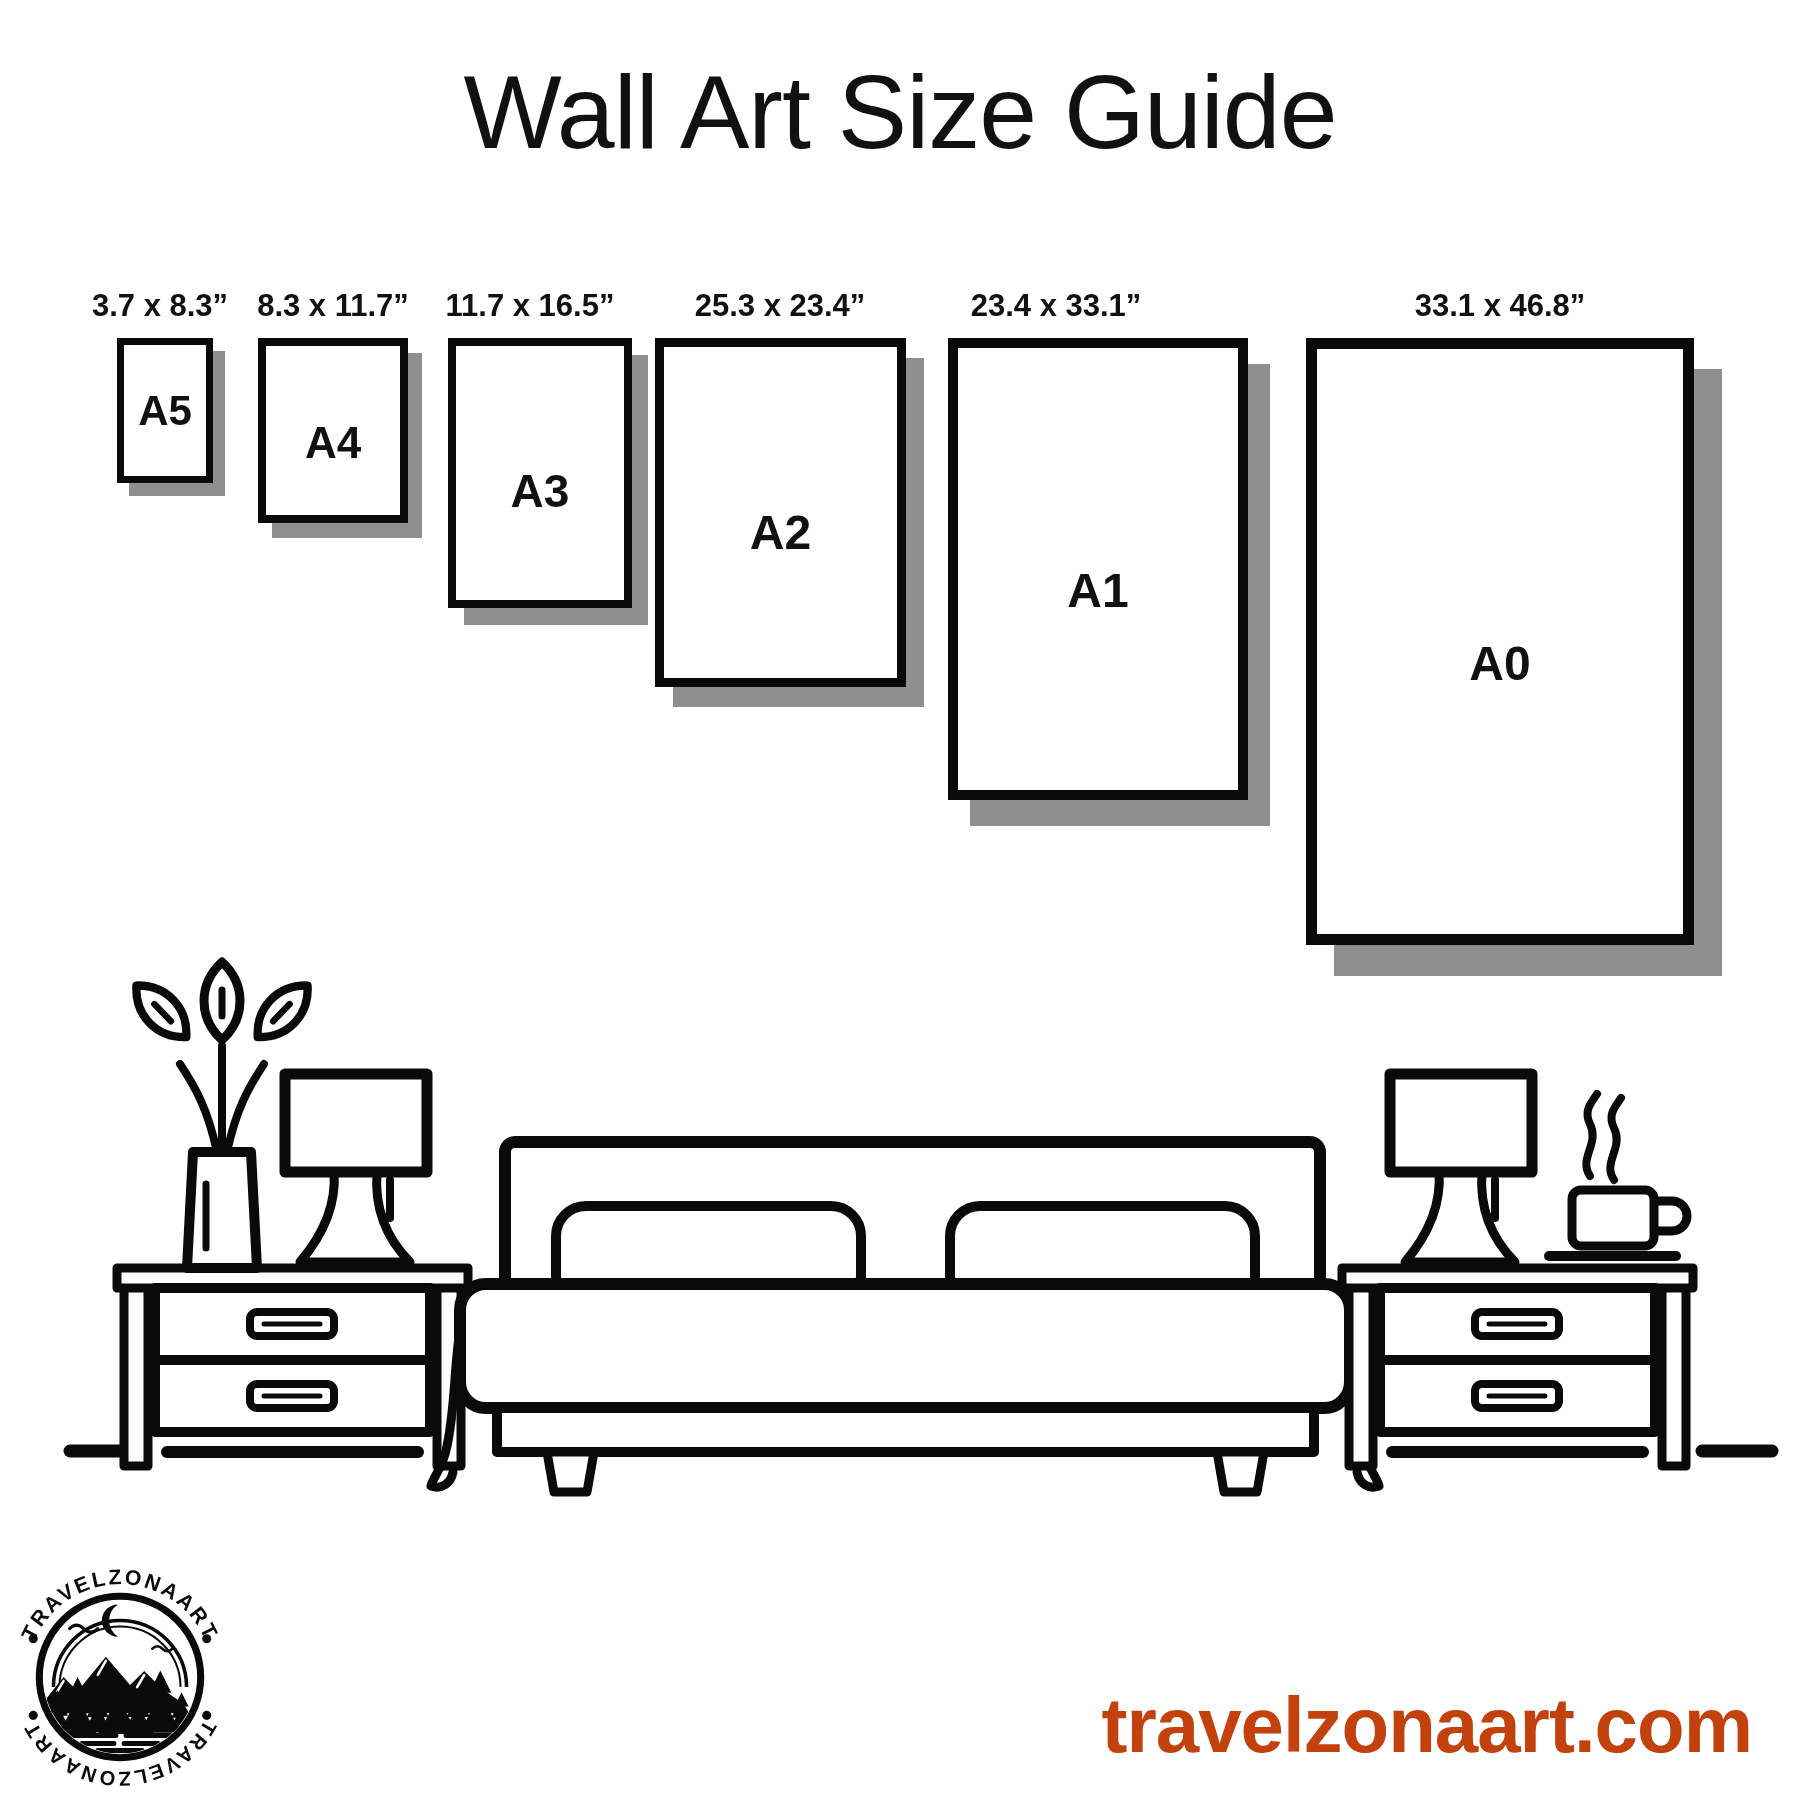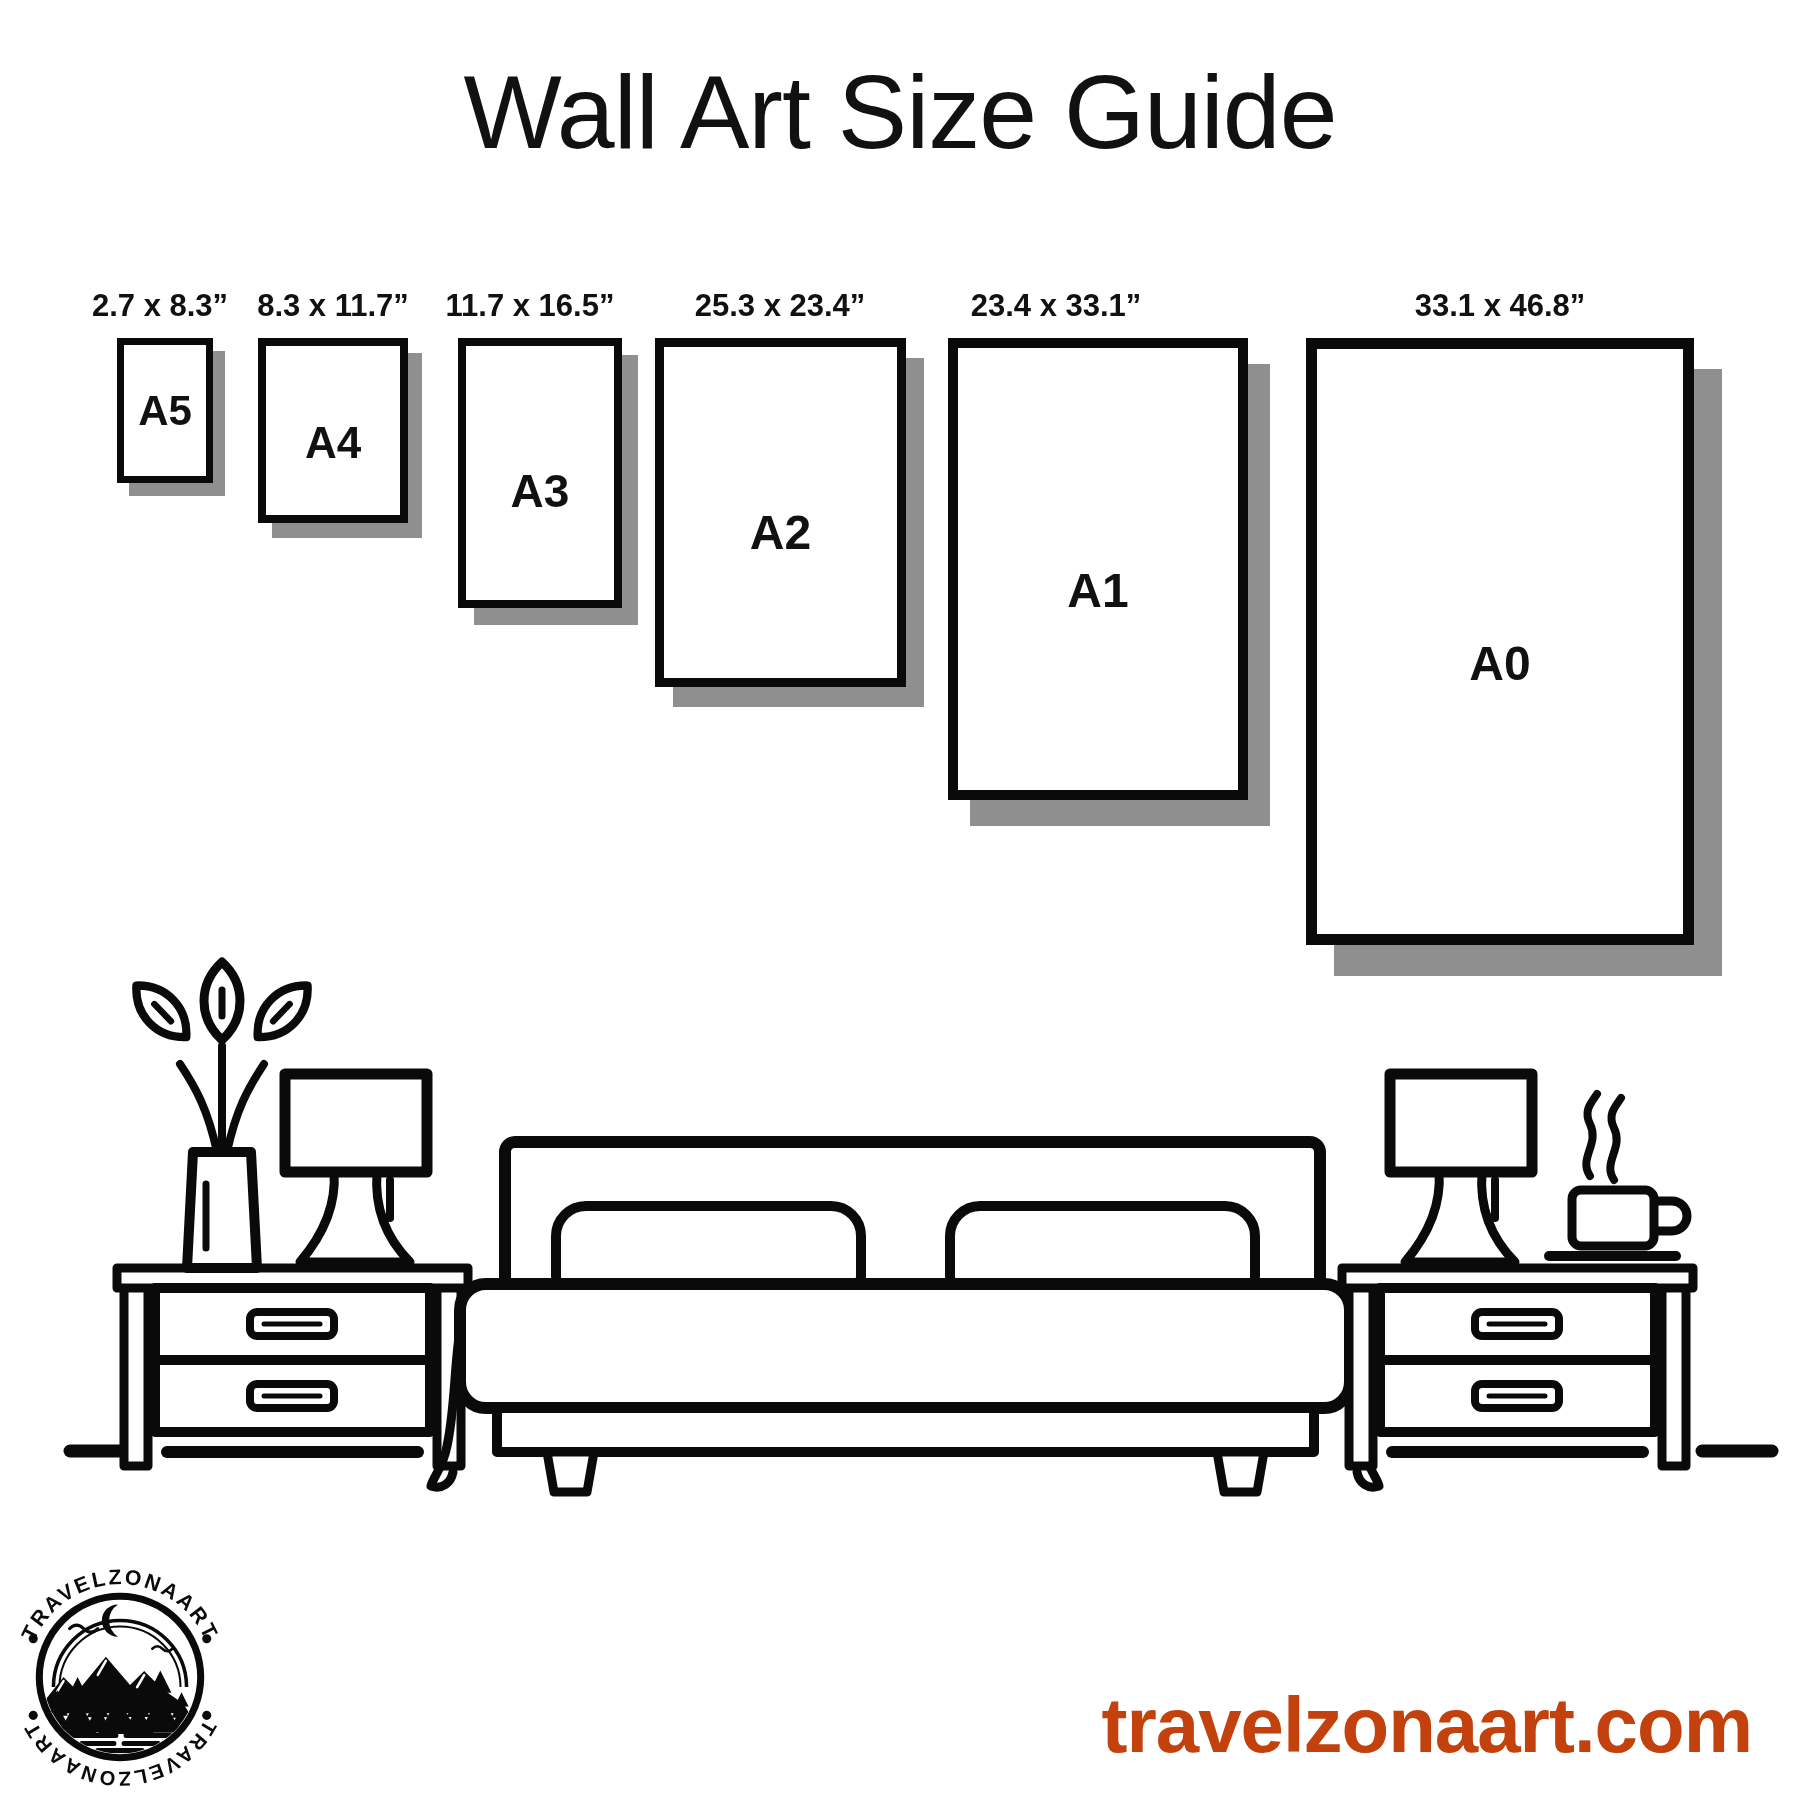--- a/index.html
+++ b/index.html
@@ -20,21 +20,21 @@
   .lbl-a5{left:160px}.lbl-a4{left:333px}.lbl-a3{left:530px}
   .lbl-a2{left:780px}.lbl-a1{left:1056px}.lbl-a0{left:1500px}
   
   .frame{
     position:absolute;top:338px;background:#fff;border:8px solid #0a0a0a;
     box-sizing:border-box;display:flex;align-items:center;justify-content:center;
   }
   .frame .letter{font-weight:700;color:#111;line-height:1;}
   .f-a5{left:117px;width:96px;height:145px;border-width:7px;box-shadow:12px 13px 0 #8f8f8f}
   .f-a4{left:258px;width:150px;height:185px;border-width:8px;box-shadow:14px 15px 0 #8f8f8f}
-  .f-a3{left:458px;width:164px;height:270px;border-width:8px;box-shadow:16px 17px 0 #8f8f8f}
+  .f-a3{left:448px;width:184px;height:270px;border-width:8px;box-shadow:16px 17px 0 #8f8f8f}
   .f-a2{left:655px;width:251px;height:349px;border-width:9px;box-shadow:18px 20px 0 #8f8f8f}
   .f-a1{left:948px;width:300px;height:462px;border-width:10px;box-shadow:22px 26px 0 #8f8f8f}
   .f-a0{left:1306px;width:388px;height:607px;border-width:11px;box-shadow:28px 31px 0 #8f8f8f}
   .f-a5 .letter{font-size:42px}
   .f-a4 .letter{font-size:44px;transform:translateY(12px)}
   .f-a3 .letter{font-size:46px;transform:translateY(18px)}
   .f-a2 .letter{font-size:48px;transform:translateY(20px)}
   .f-a1 .letter{font-size:48px;transform:translateY(22px)}
   .f-a0 .letter{font-size:48px;transform:translateY(22px)}
   
@@ -46,21 +46,21 @@
   .website{
     position:absolute;top:1686px;right:48px;
     font-size:78px;font-weight:700;letter-spacing:-1px;color:#c2410c;line-height:1;
   }
 </style>
 </head>
 <body>
 
 <div class="title">Wall Art Size Guide</div>
 
-<div class="size-label lbl-a5">2.7 x 8.3”</div>
+<div class="size-label lbl-a5">3.7 x 8.3”</div>
 <div class="size-label lbl-a4">8.3 x 11.7”</div>
 <div class="size-label lbl-a3">11.7 x 16.5”</div>
 <div class="size-label lbl-a2">25.3 x 23.4”</div>
 <div class="size-label lbl-a1">23.4 x 33.1”</div>
 <div class="size-label lbl-a0">33.1 x 46.8”</div>
 
 <div class="frame f-a5">
     <span class="letter">A5</span>
   </div>
 <div class="frame f-a4">

